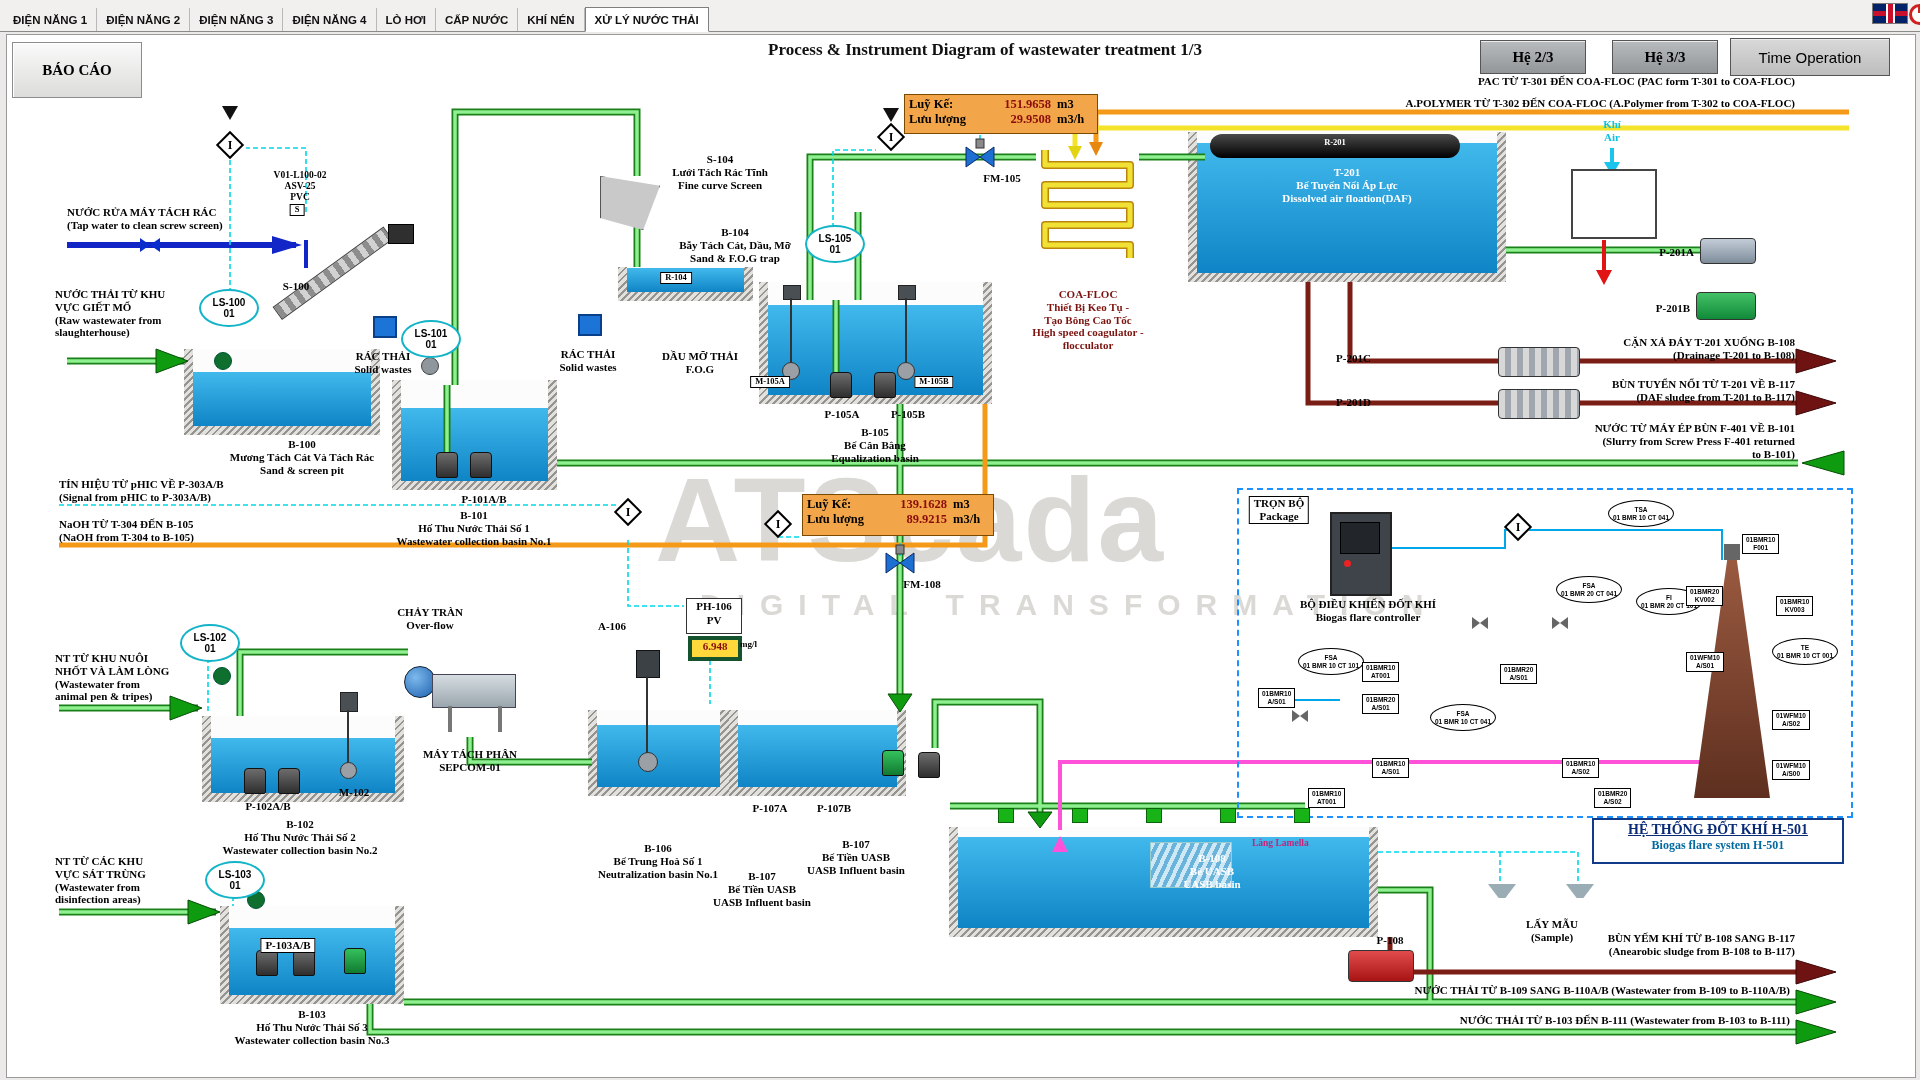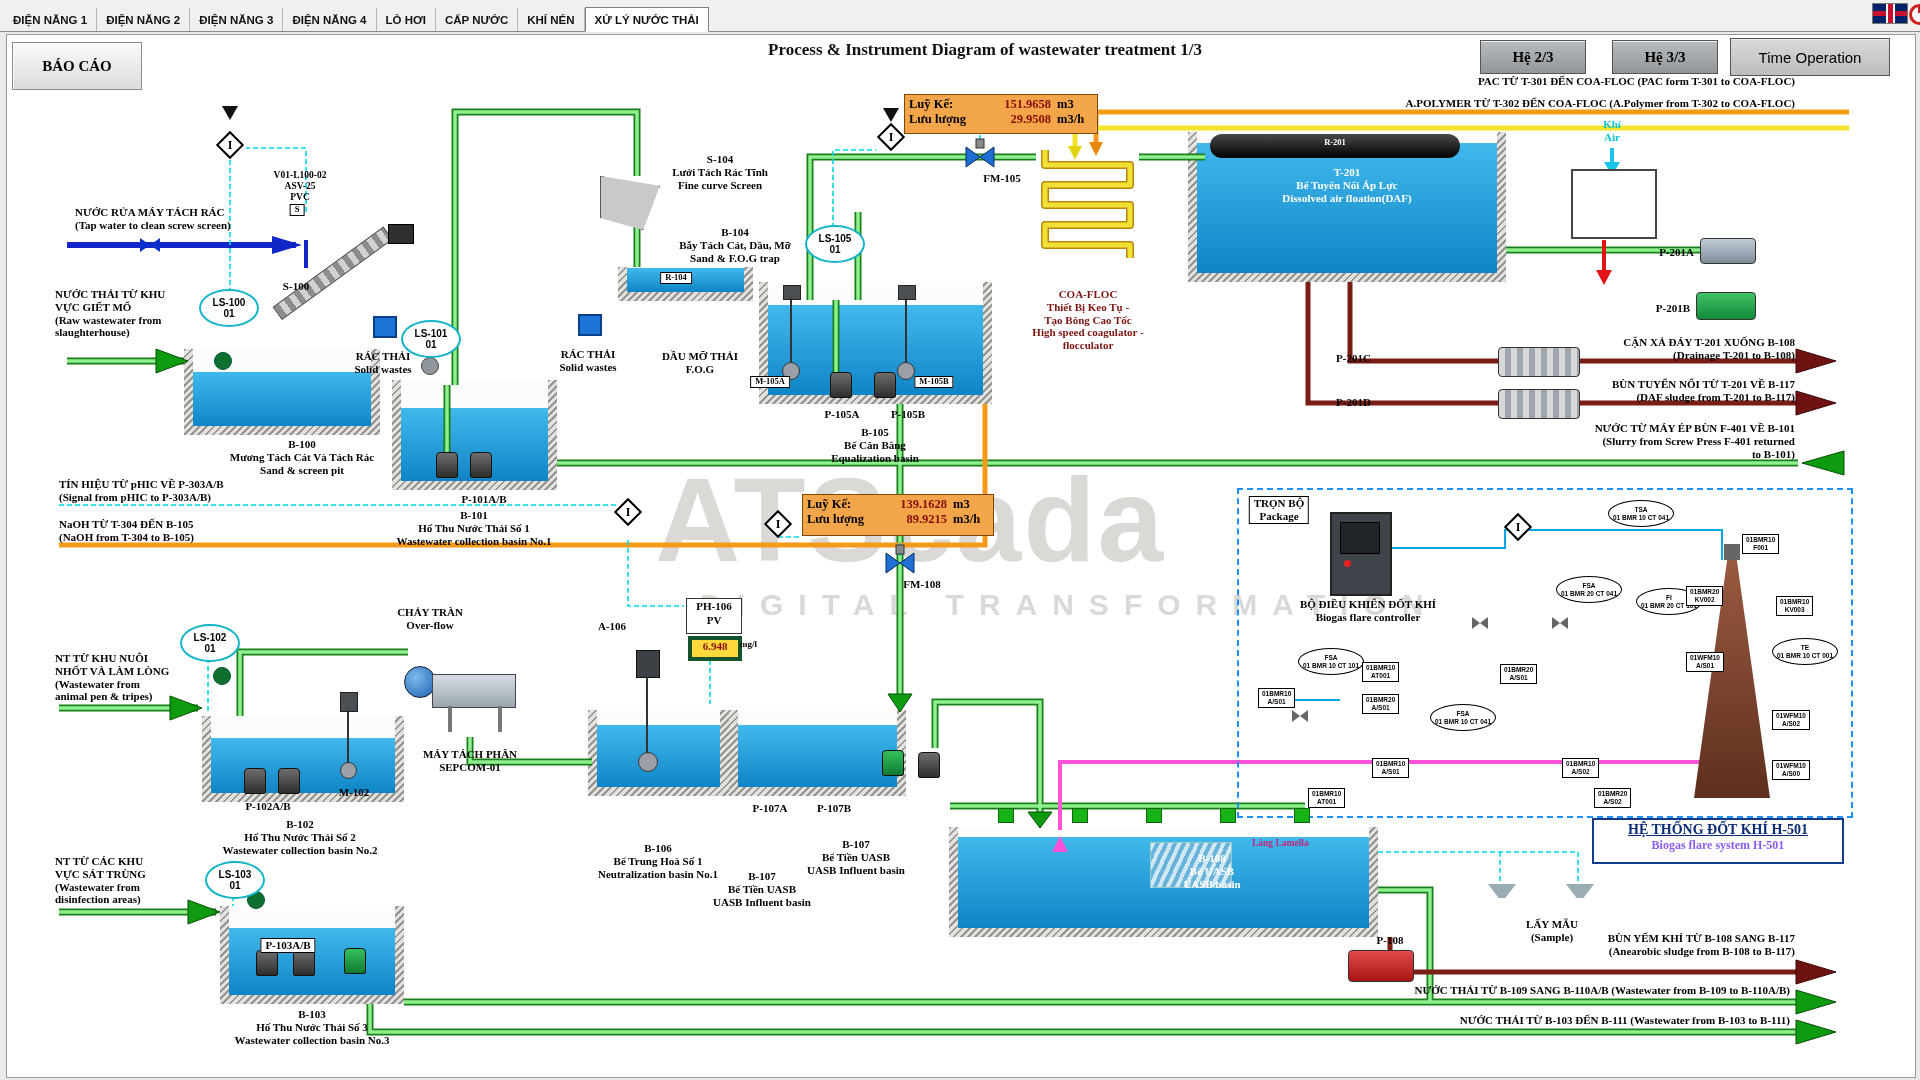--- a/index.html
+++ b/index.html
@@ -9,21 +9,21 @@
   #tabbar{position:absolute;left:0;top:0;width:1920px;height:32px;background:#f1f0ee;
           border-bottom:1px solid #8a8a8a;display:flex;align-items:flex-end;padding-left:4px;box-sizing:border-box;
           font-family:"Liberation Sans",sans-serif;}
   .tab{font:bold 11.5px "Liberation Sans",sans-serif;padding:6px 9px 5px;border-right:1px solid #b8b8b8;color:#111;cursor:default;}
   .tab.active{background:#fff;border:1px solid #7f7f7f;border-bottom:1px solid #fff;position:relative;top:1px;}
   .flag{position:absolute;left:1872px;top:3px;width:34px;height:19px;background:#012169;border:1px solid #777;}
   .flag::before{content:"";position:absolute;left:0;right:0;top:7px;height:5px;background:#C8102E;}
   .flag::after{content:"";position:absolute;top:0;bottom:0;left:13px;width:5px;background:#C8102E;border-left:2px solid #fff;border-right:2px solid #fff;}
   .pwr{position:absolute;left:1909px;top:4px;width:15px;height:15px;border-radius:50%;border:3px solid #cf1f1f;background:#fff;}
   .pwr::before{content:"";position:absolute;left:6px;top:-2px;width:3px;height:8px;background:#cf1f1f;}
-  #report{position:absolute;left:12px;top:42px;width:130px;height:48px;background:linear-gradient(#fafafa,#dcdcda);
+  #report{position:absolute;left:12px;top:42px;width:130px;height:56px;background:linear-gradient(#fafafa,#dcdcda);
           border:1px solid #8c8c8c;box-shadow:1px 1px 0 #fff inset;font:bold 15px "Liberation Serif",serif;}
   #titlebox{position:absolute;left:985px;top:40px;transform:translateX(-50%);text-align:center;white-space:nowrap;}
   #title{font:bold 23px "Liberation Serif",serif;text-decoration:underline;color:#000;}
   #subtitle{font:bold 17px "Liberation Serif",serif;color:#111;}
   .navbtn{position:absolute;height:34px;border:1px solid #555;font:bold 15px "Liberation Serif",serif;
           background:linear-gradient(#b9bcbf,#939699);box-shadow:0 1px 0 #eee inset;}
   #he2{left:1480px;top:40px;width:106px;}
   #he3{left:1612px;top:40px;width:106px;}
   #timeop{left:1730px;top:38px;width:160px;height:38px;background:linear-gradient(#d9d9d9,#bdbdbd);font:15px "Liberation Sans",sans-serif;}
   #frame{position:absolute;left:6px;top:34px;width:1908px;height:1042px;background:#fff;border:1px solid #9a9a9a;}
@@ -78,21 +78,21 @@
   .tot .v{flex:1;text-align:right;color:#8a0c0c;padding-right:6px;}
   .tot .u{width:36px;color:#000;}
   #phbox{position:absolute;left:686px;top:598px;width:54px;height:34px;background:#fff;border:1.5px solid #333;
          text-align:center;font:bold 11px "Liberation Serif",serif;z-index:6;line-height:1.3;}
   #phval{position:absolute;left:688px;top:636px;width:46px;height:17px;background:#ffd93c;border:4px solid #14532d;
          text-align:center;font:bold 11px "Liberation Serif",serif;color:#8a0c0c;z-index:6;}
   #phunit{position:absolute;left:740px;top:639px;font:bold 9px "Liberation Serif",serif;z-index:6;}
   #flarebox{position:absolute;left:1592px;top:818px;width:252px;height:46px;border:2px solid #123a8a;background:#fff;
             text-align:center;z-index:6;padding-top:2px;box-sizing:border-box;}
   #flarebox .l1{font:bold 14px "Liberation Serif",serif;color:#092a75;text-decoration:underline;}
-  #flarebox .l2{font:bold 12px "Liberation Serif",serif;color:#8b5cf6;}
+  #flarebox .l2{font:bold 12px "Liberation Serif",serif;color:#0369a1;}
   svg{position:absolute;left:0;top:0;z-index:2;pointer-events:none;}
 </style>
 </head>
 <body>
 
 <div id="stage">
   <div id="frame"></div>
   <div id="tabbar">
       <div class="tab">ĐIỆN NĂNG 1</div>
       <div class="tab">ĐIỆN NĂNG 2</div>
@@ -433,21 +433,21 @@
     <div>PH-106</div>
     <div>PV</div>
   </div>
   <div id="phval">6.948</div>
   <div id="phunit">mg/l</div>
 
   <div id="flarebox">
     <div class="l1">HỆ THỐNG ĐỐT KHÍ H-501</div>
     <div class="l2">Biogas flare system H-501</div>
   </div>
-<div class="lbl" style="left: 67px; top: 206px; margin-left: 8px;">
+<div class="lbl" style="left: 67px; top: 206px;">
       <div>NƯỚC RỬA MÁY TÁCH RÁC</div>
       <div>(Tap water to clean screw screen)</div>
     </div>
     <div class="lbl c sm" style="left: 300px; top: 170px;">
       <div>V01-L100-02</div>
       <div>ASV-25</div>
       <div>PVC</div>
     </div>
     <div class="lbl c boxed xs" style="left: 297px; top: 204px;">
       <div>S</div>

